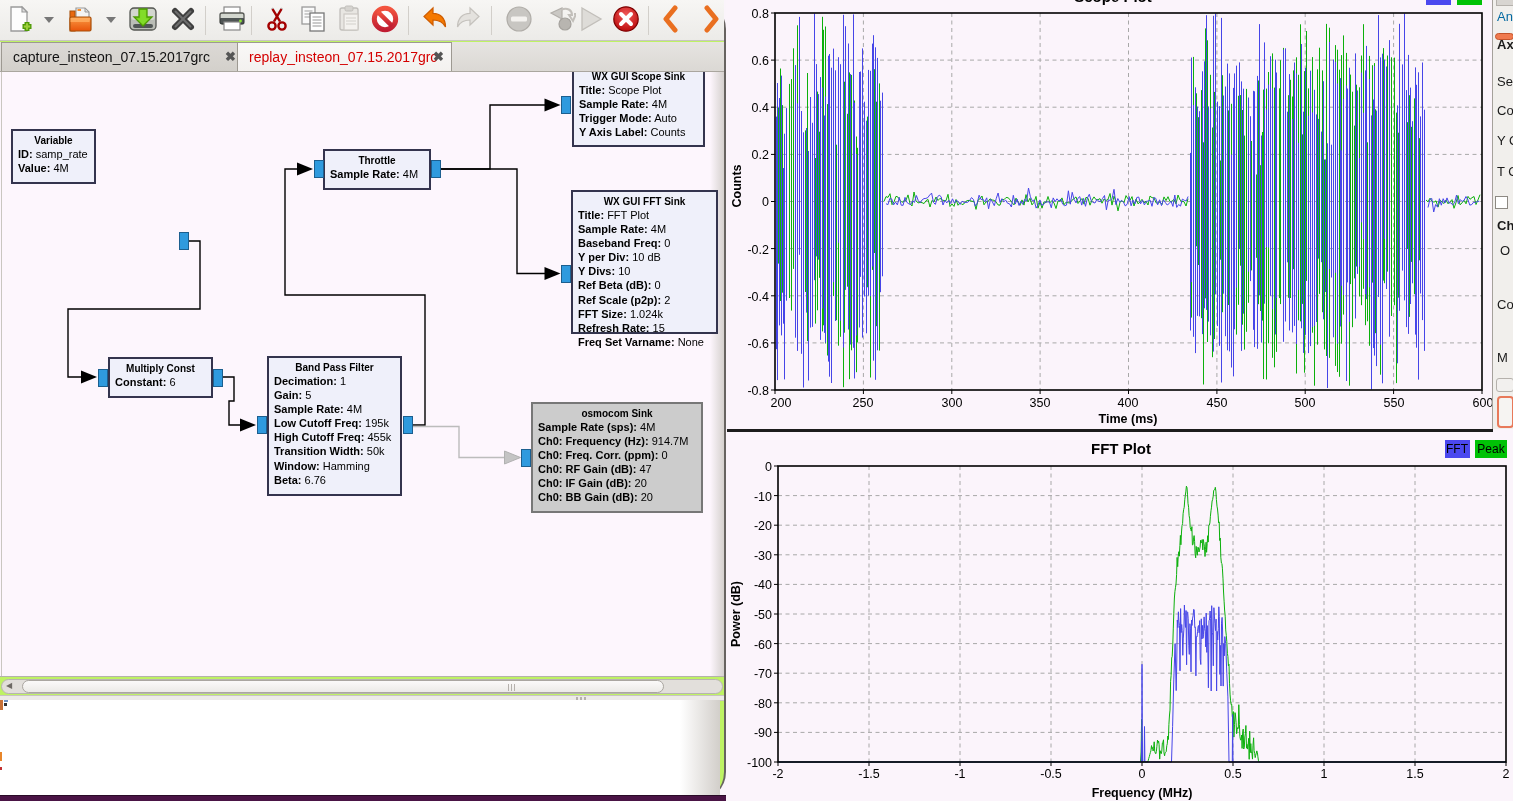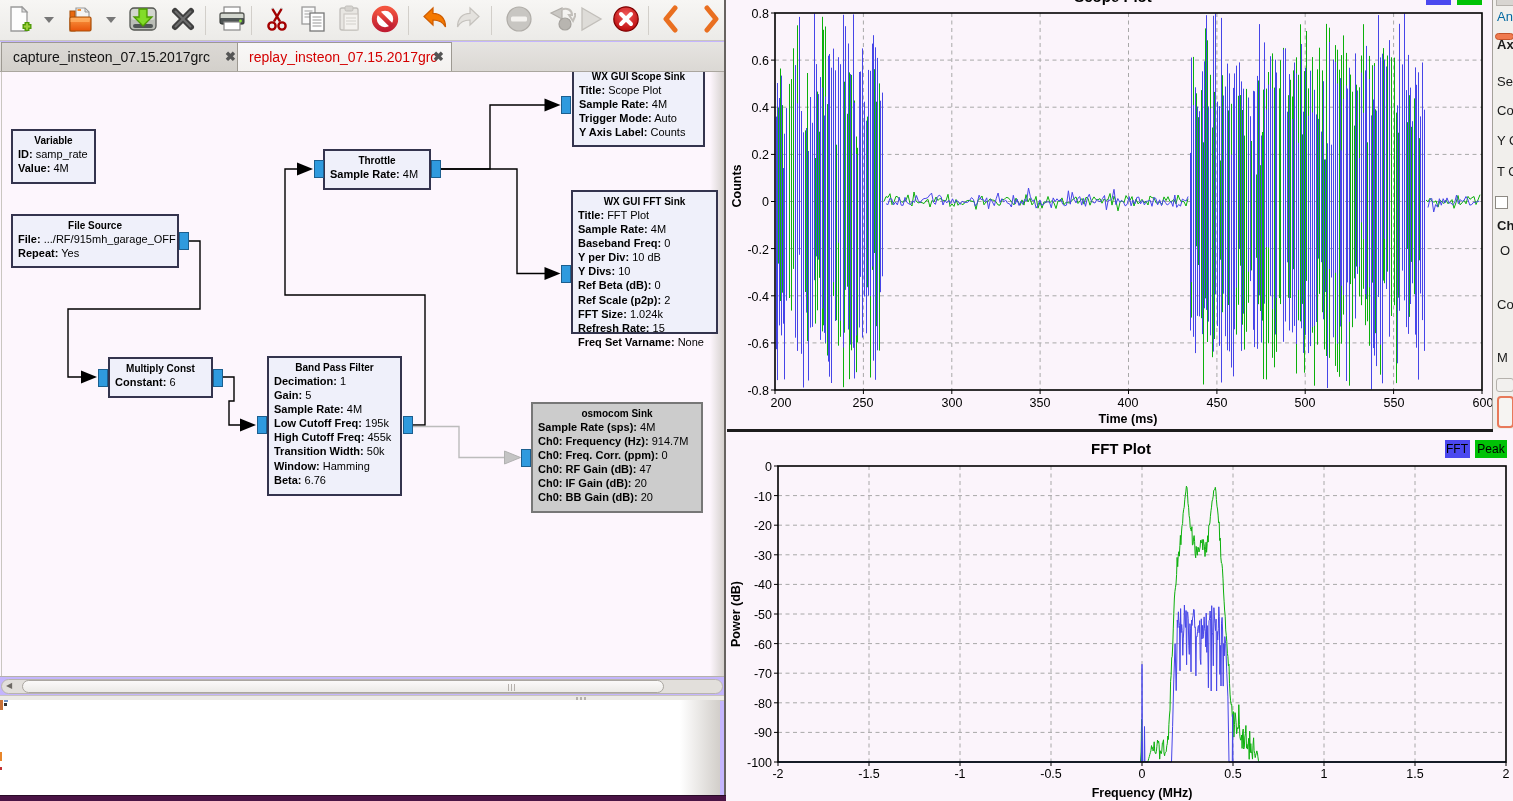--- a/index.html
+++ b/index.html
@@ -1,16 +1,16 @@
 <!DOCTYPE html>
 <html><head><meta charset="utf-8"><style>
 * { margin:0; padding:0; box-sizing:border-box; }
 html,body { width:1513px; height:801px; overflow:hidden; font-family:"Liberation Sans",sans-serif; background:#faf4fa; }
 #app { position:relative; width:1513px; height:801px; }
-#grc { position:absolute; left:0; top:0; width:726px; height:801px; background:#c4b5fd; border-right:2px solid #676360; }
+#grc { position:absolute; left:0; top:0; width:726px; height:801px; background:#bef264; border-right:2px solid #676360;border-radius:29px; }
 .toolbar { position:absolute; left:0; top:0; width:724px; height:41px; background:linear-gradient(#f7f6f4,#ecebe8); border-bottom:1px solid #c8c5c0; }
 .tsep { position:absolute; top:6px; width:1px; height:29px; background:#d2cfca; }
 .tabbar { position:absolute; left:0; top:42px; width:724px; height:29px; background:linear-gradient(#e6e4e1,#dbd8d4); }
 .tab { position:absolute; top:0; height:29px; border:1px solid #9d9992; border-bottom:none; }
 .t1 { left:1px; width:243px; background:linear-gradient(#dcd9d5,#d3d0cb); }
 .t2 { left:237px; width:215px; background:linear-gradient(#f9f8f7,#f3f1ef); }
 .tl { position:absolute; left:11px; top:6px; font-size:14px; color:#111; letter-spacing:0px; }
 .tx { position:absolute; right:7px; top:6px; font-size:13px; color:#555; font-weight:bold; }
 #canvas { position:absolute; left:0; top:71px; width:724px; height:606px; background:#fdf6fd; border-top:1px solid #aaa69f; border-bottom:1px solid #b5b1ac; overflow:hidden; }
 .connsvg { position:absolute; left:0; top:0; }
@@ -219,25 +219,20 @@
           <polygon points="544.5,26.5 560.5,33 544.5,39.5" class="ar"></polygon>
           <polyline points="440.5,97 517,97 517,201.5 546,201.5" class="cn"></polyline>
           <polygon points="544.5,195.0 560.5,201.5 544.5,208.0" class="ar"></polygon>
           <polyline points="413,354.5 459,354.5 459,385.5 506,385.5" class="cng"></polyline>
           <polygon points="504.5,379.0 520.5,385.5 504.5,392.0" class="arg"></polygon>
         </svg>
 <div class="blk" style="left:11px;top:57px;width:85px;height:55px">
           <div class="bt">Variable</div>
           <div class="br"><b>ID:</b> samp_rate</div>
           <div class="br"><b>Value:</b> 4M</div>
-        </div>
-        <div class="blk" style="left:11px;top:142px;width:168px;height:54px">
-          <div class="bt">File Source</div>
-          <div class="br"><b>File:</b> .../RF/915mh_garage_OFF</div>
-          <div class="br"><b>Repeat:</b> Yes</div>
         </div>
         <div class="blk" style="left:323px;top:77px;width:108px;height:41px">
           <div class="bt">Throttle</div>
           <div class="br"><b>Sample Rate:</b> 4M</div>
         </div>
         <div class="blk" style="left:572px;top:-7px;width:133px;height:82px">
           <div class="bt">WX GUI Scope Sink</div>
           <div class="br"><b>Title:</b> Scope Plot</div>
           <div class="br"><b>Sample Rate:</b> 4M</div>
           <div class="br"><b>Trigger Mode:</b> Auto</div>

